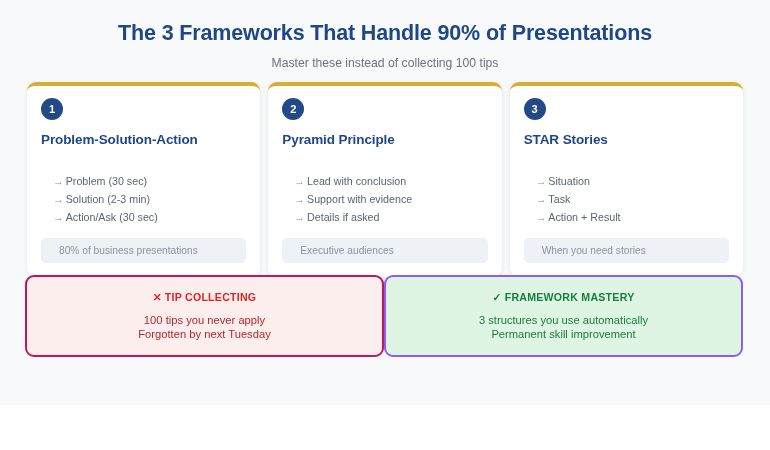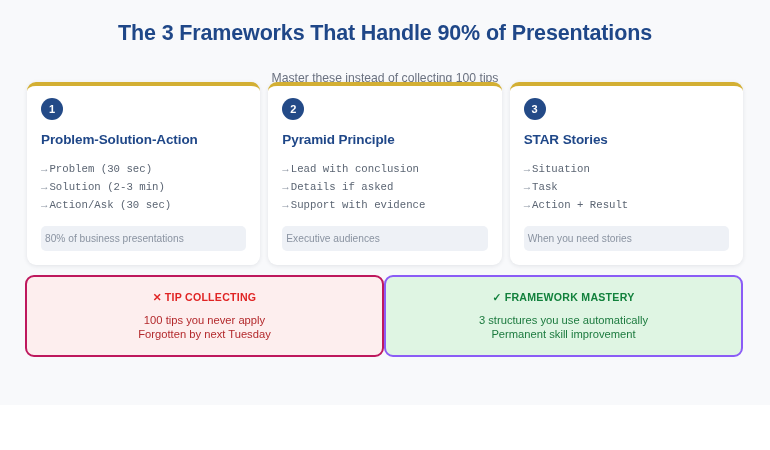--- a/index.html
+++ b/index.html
@@ -40,21 +40,21 @@
   }
   .headline {
     margin: 0;
     font-size: 21.5px;
     font-weight: bold;
     letter-spacing: -0.15px;
     color: #1f4788;
     line-height: 1.2;
   }
   .subhead {
-    margin: 15px;
+    margin: 0;
     padding-top: 9px;
     font-size: 12.2px;
     font-weight: normal;
     color: #6b7280;
     line-height: 1.2;
   }
 
   
   .cards {
     position: absolute;
@@ -92,39 +92,38 @@
     margin: 0;
     padding-top: 12px;
     font-size: 13.5px;
     font-weight: bold;
     color: #1f4788;
     letter-spacing: -0.1px;
     line-height: 1.2;
   }
   .steps {
     list-style: none;
-    margin: 0;
+    margin: 12px;
     padding: 12px 0 0 0;
-    font-family: Liberation Mono, monospace;
   }
   .step {
     font-size: 10.7px;
     color: #5b6573;
     line-height: 18px;
     white-space: nowrap;
   }
   .step-arrow {
     color: #8a93a1;
     padding-right: 2px;
   }
   .chip {
     margin-top: 12px;
     background: #eef1f6;
     border-radius: 5px;
-    padding: 7px 4px;
+    padding: 7px 18px;
     font-size: 10.2px;
     color: #8a93a1;
     line-height: 1.1;
     white-space: nowrap;
     overflow: hidden;
     text-overflow: ellipsis;
   }
 
   
   .compare {
@@ -191,22 +190,22 @@
           <li class="step"><span class="step-arrow">→</span><span>Action/Ask (30 sec)</span></li>
         </ul>
         <div class="chip">80% of business presentations</div>
       </div>
 
       <div class="card">
         <div class="badge">2</div>
         <h2 class="card-title">Pyramid Principle</h2>
         <ul class="steps">
           <li class="step"><span class="step-arrow">→</span><span>Lead with conclusion</span></li>
+          <li class="step"><span class="step-arrow">→</span><span>Support with evidence</span></li>
           <li class="step"><span class="step-arrow">→</span><span>Details if asked</span></li>
-          <li class="step"><span class="step-arrow">→</span><span>Support with evidence</span></li>
         </ul>
         <div class="chip">Executive audiences</div>
       </div>
 
       <div class="card">
         <div class="badge">3</div>
         <h2 class="card-title">STAR Stories</h2>
         <ul class="steps">
           <li class="step"><span class="step-arrow">→</span><span>Situation</span></li>
           <li class="step"><span class="step-arrow">→</span><span>Task</span></li>

